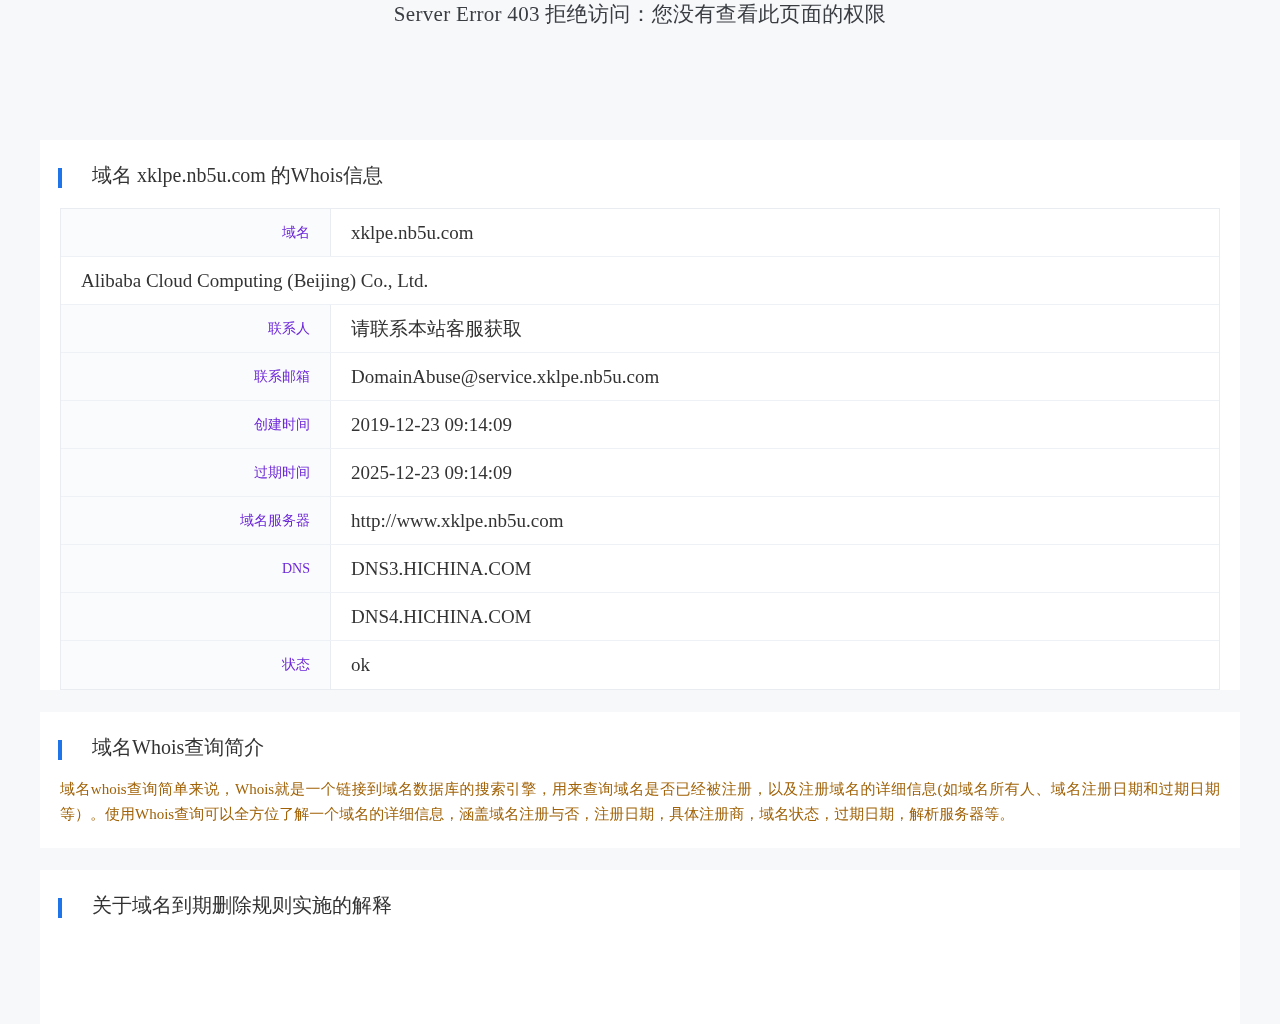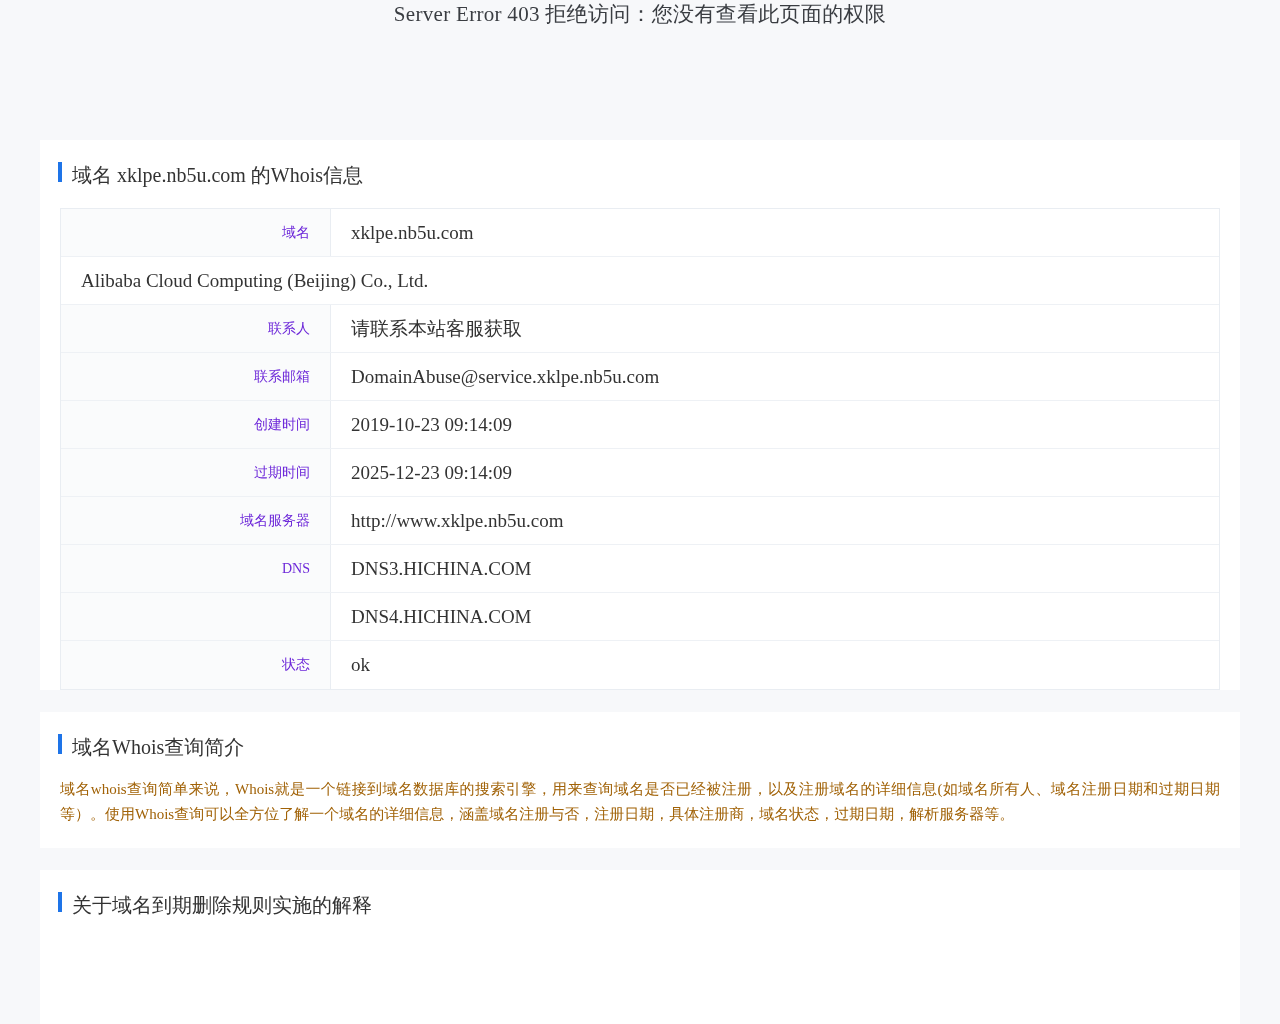--- a/index.html
+++ b/index.html
@@ -23,22 +23,23 @@
   .card {
     width: 1200px;
     margin: 0 auto;
     background: #ffffff;
   }
   .card-whois { margin-top: 112px; }
   .card-intro { margin-top: 22px; }
   .card-rules { margin-top: 22px; padding-bottom: 170px; }
   .section-header {
     display: flex;
-    align-items: flex-start;
+    align-items: flex-end;
     padding: 22px 20px 0 18px;
+    gap: 20px;
   }
   .accent-bar {
     width: 4px;
     height: 20px;
     background: #1e74e8;
     margin-right: 10px;
     flex: none;
   }
   .section-title {
     font-size: 20px;
@@ -107,21 +108,21 @@
     <div class="trow">
       <div class="tlabel">联系人</div>
       <div class="tvalue">请联系本站客服获取</div>
     </div>
     <div class="trow">
       <div class="tlabel">联系邮箱</div>
       <div class="tvalue">DomainAbuse@service.xklpe.nb5u.com</div>
     </div>
     <div class="trow">
       <div class="tlabel">创建时间</div>
-      <div class="tvalue">2019-10-23 09:14:09</div>
+      <div class="tvalue">2019-12-23 09:14:09</div>
     </div>
     <div class="trow">
       <div class="tlabel">过期时间</div>
       <div class="tvalue">2025-12-23 09:14:09</div>
     </div>
     <div class="trow">
       <div class="tlabel">域名服务器</div>
       <div class="tvalue">http://www.xklpe.nb5u.com</div>
     </div>
     <div class="trow">

